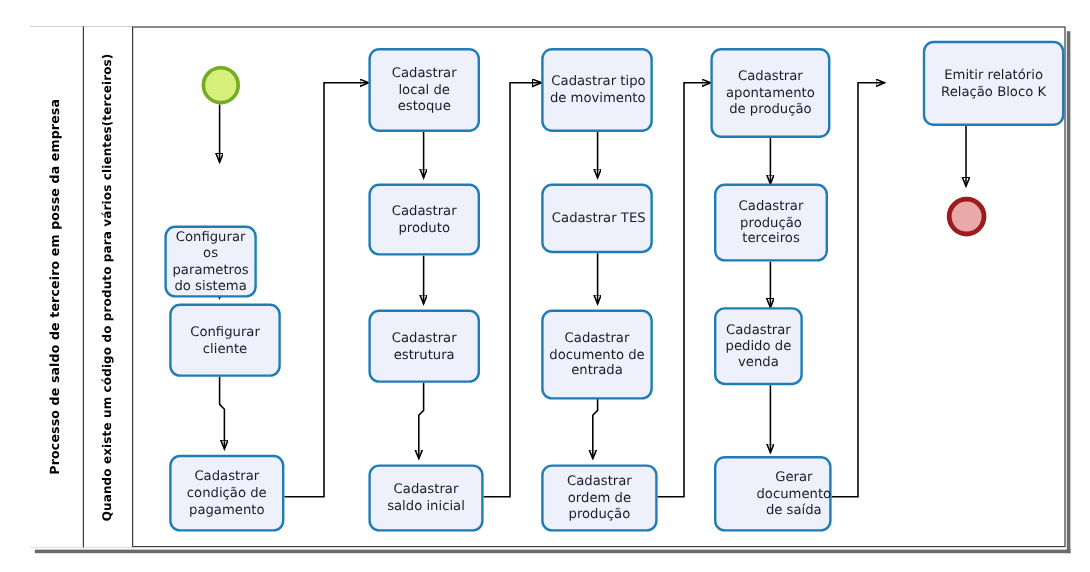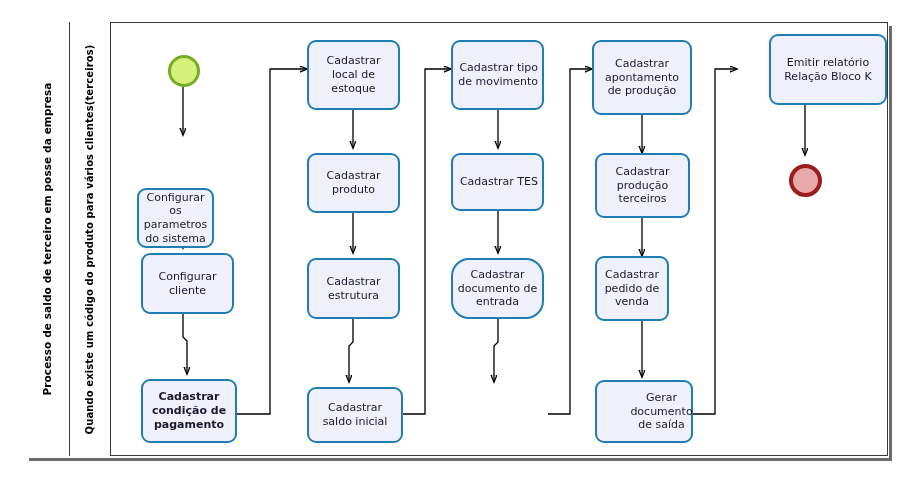--- a/index.html
+++ b/index.html
@@ -101,21 +101,21 @@
     <div class="event start-event" style="left:57px;top:33px;width:32px;height:32px;"></div>
 
     <div class="event end-event" style="left:678px;top:142px;width:33px;height:33px;"></div>
 
     <div class="task" style="left:26px;top:118px;width:77px;height:60px;margin-top:48px;">
       <span>Configurar os parametros do sistema</span>
     </div>
     <div class="task" style="left:30px;top:231px;width:93px;height:61px;">
       <span>Configurar cliente</span>
     </div>
-    <div class="task" style="left:30px;top:357px;width:96px;height:64px;font-weight:bold;">
+    <div class="task" style="left:30px;top:357px;width:96px;height:64px;">
       <span>Cadastrar condição de pagamento</span>
     </div>
 
     <div class="task" style="left:196px;top:18px;width:93px;height:70px;">
       <span>Cadastrar local de estoque</span>
     </div>
     <div class="task" style="left:196px;top:131px;width:93px;height:60px;text-align:center;">
       <span>Cadastrar produto</span>
     </div>
     <div class="task" style="left:196px;top:236px;width:93px;height:61px;">
@@ -124,22 +124,25 @@
     <div class="task" style="left:196px;top:365px;width:96px;height:56px;">
       <span>Cadastrar saldo inicial</span>
     </div>
 
     <div class="task" style="left:340px;top:18px;width:93px;height:70px;text-align:right;">
       <span>Cadastrar tipo de movimento</span>
     </div>
     <div class="task" style="left:340px;top:131px;width:93px;height:58px;justify-content:flex-end;">
       <span>Cadastrar TES</span>
     </div>
-    <div class="task" style="left:340px;top:236px;width:93px;height:61px;border-radius:18px;">
+    <div class="task" style="left:340px;top:236px;width:93px;height:75px;">
       <span>Cadastrar documento de entrada</span>
+    </div>
+    <div class="task" style="left:340px;top:365px;width:97px;height:56px;">
+      <span>Cadastrar ordem de produção</span>
     </div>
 
     <div class="task" style="left:481px;top:18px;width:100px;height:75px;">
       <span>Cadastrar apontamento de produção</span>
     </div>
     <div class="task" style="left:484px;top:131px;width:95px;height:65px;">
       <span>Cadastrar produção terceiros</span>
     </div>
     <div class="task" style="left:484px;top:234px;width:74px;height:65px;">
       <span>Cadastrar pedido de venda</span>

